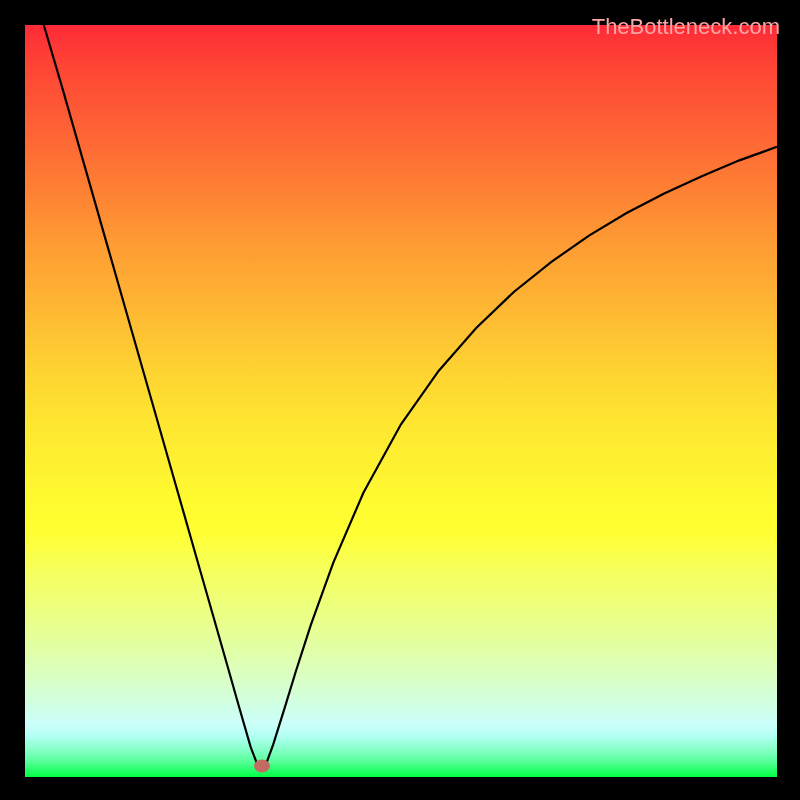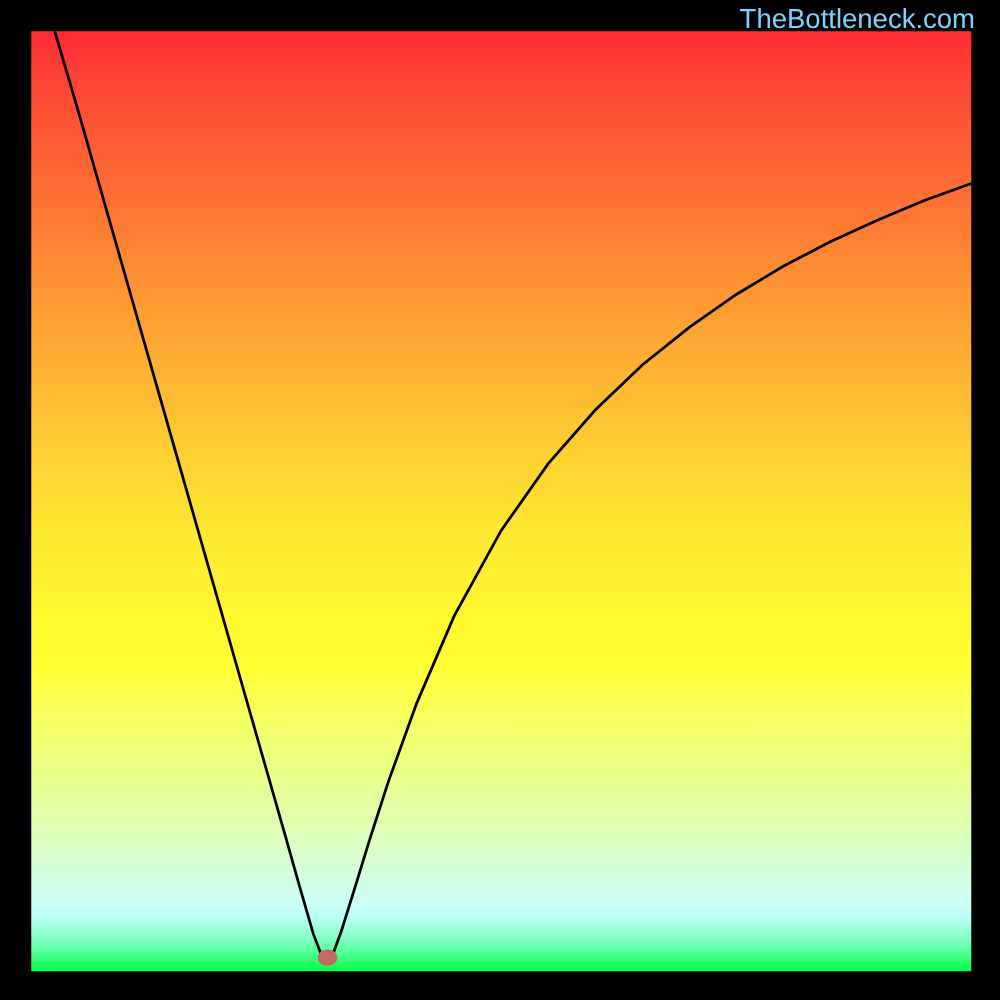--- a/index.html
+++ b/index.html
@@ -1,23 +1,23 @@
 <!DOCTYPE html>
 <html><head>
 <meta charset="utf-8">
 <style>
   * { margin: 0; padding: 0; box-sizing: border-box; }
   html, body { width: 800px; height: 800px; overflow: hidden; }
   body { background: #000; position: relative; font-family: Arial, sans-serif; }
 
   .watermark {
     position: absolute;
-    top: 2px;
+    top: 14px;
     right: 20px;
-    color: #7dd3fc;
+    color: #fca5a5;
     font-size: 22px;
     z-index: 10;
   }
 
   .plot-area {
     position: absolute;
     left: 25px;
     top: 25px;
     width: 752px;
     height: 752px;

